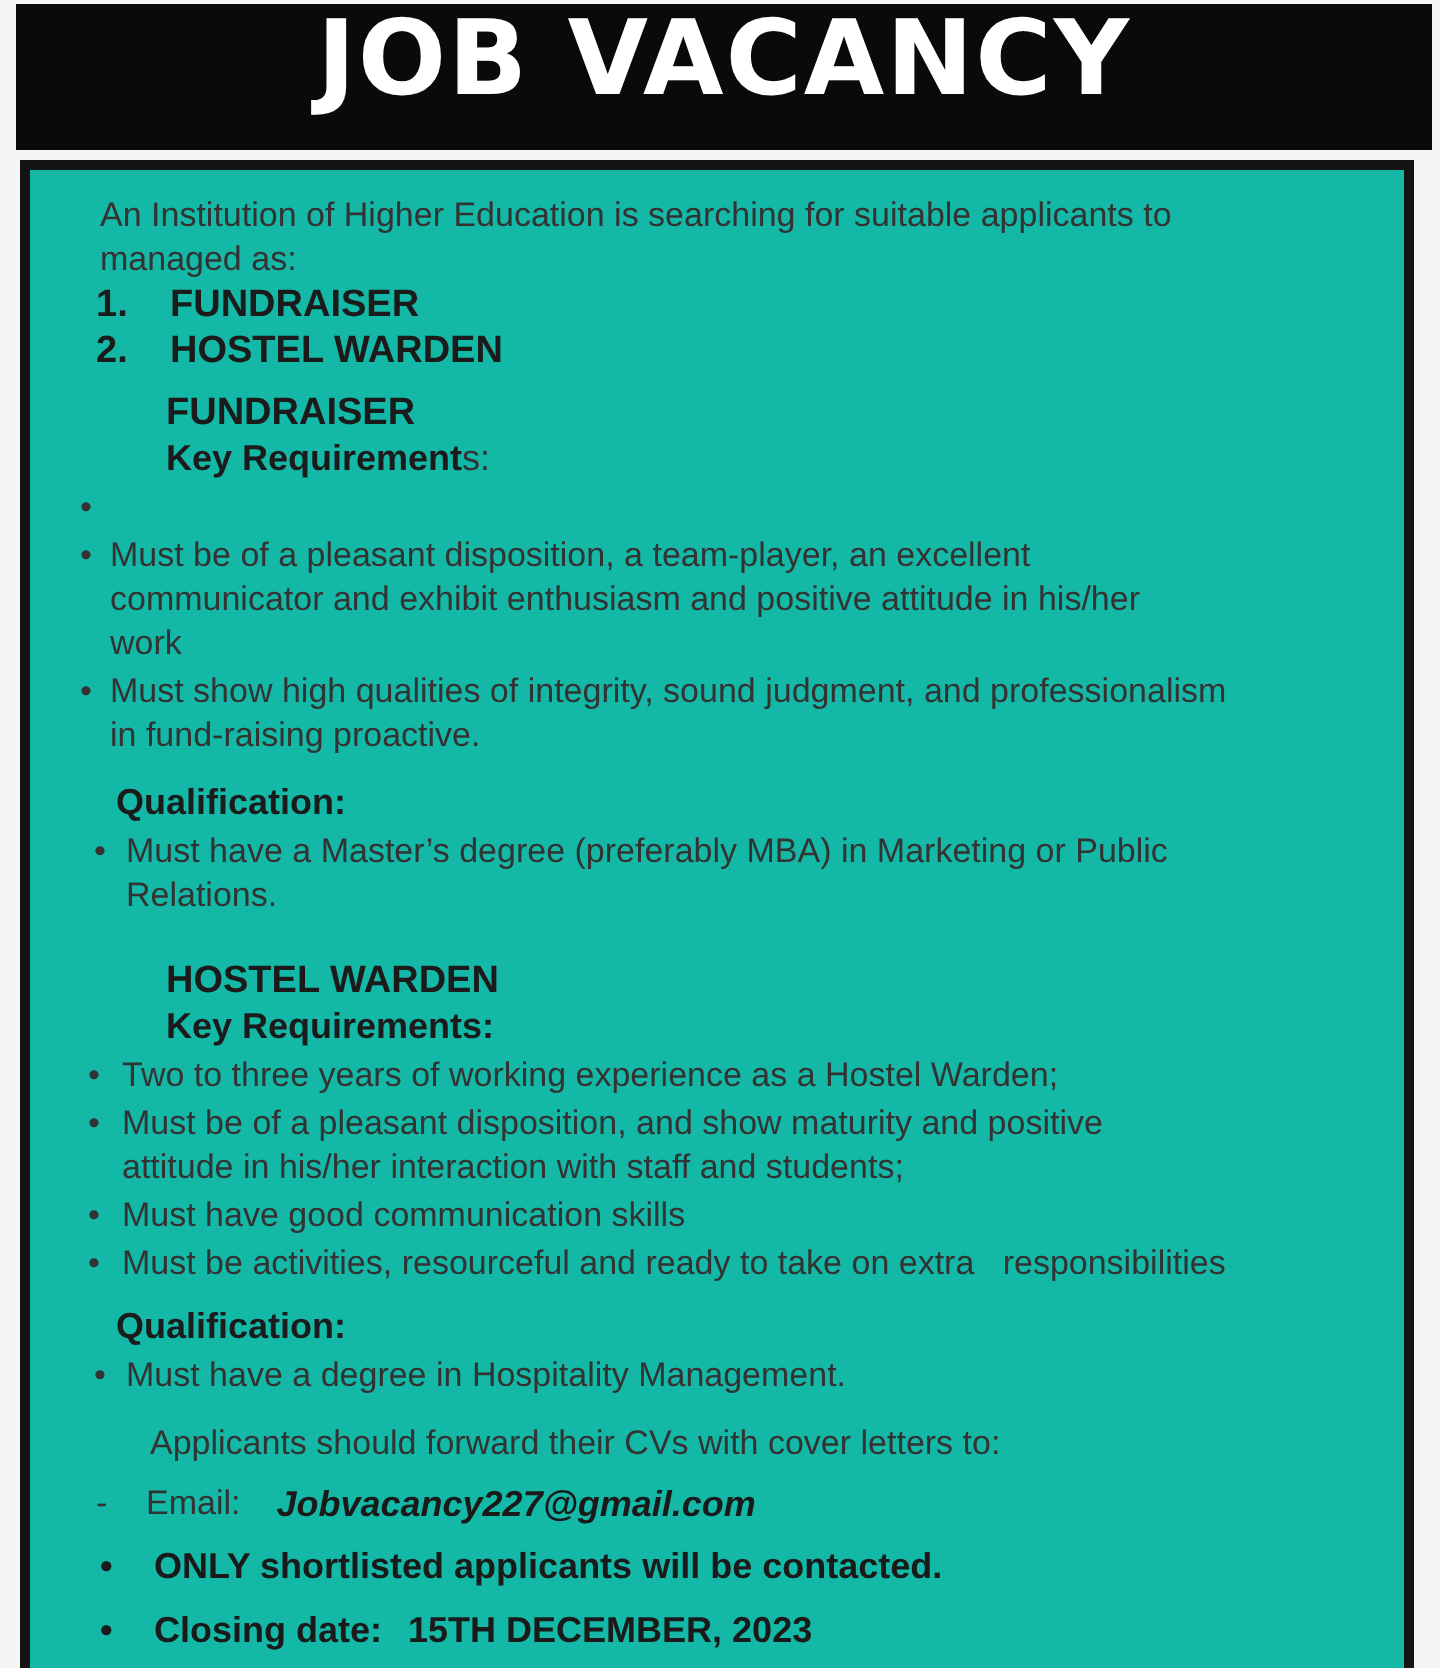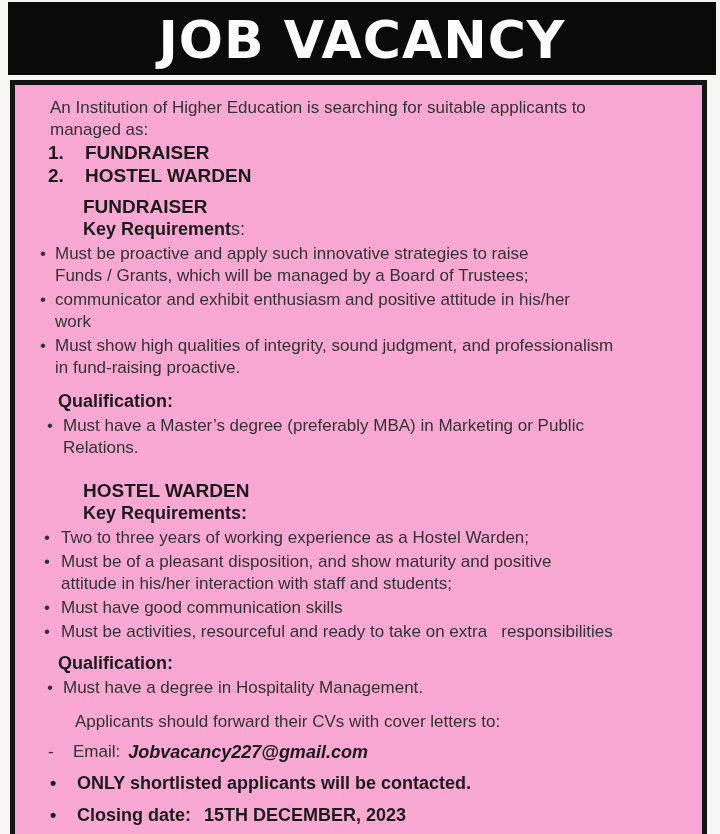--- a/index.html
+++ b/index.html
@@ -9,36 +9,36 @@
     font-family: "Liberation Sans", sans-serif;
     color: #333333;
     overflow: hidden;
   }
   .page { position: relative; width: 720px; height: 834px; background: #f5f5f4; }
 
   
   .banner {
     position: absolute; left: 8px; top: 2px; width: 708px; height: 73px;
     background: #0a0a0a;
-    display: flex; align-items: center; justify-content: center;
+    display: flex; align-items: flex-start; justify-content: center;
   }
   .banner-title {
     color: #ffffff;
     font-family: "DejaVu Sans", sans-serif;
     font-weight: 800;
     font-size: 52px;
     letter-spacing: 1px;
     line-height: 1;
     padding-top: 2px;
   }
 
   
   .box {
     position: absolute; left: 10px; top: 80px; width: 697px; height: 754px;
-    background: #f9a8d4;
+    background: #14b8a6;
     border: 5px solid #141414;
     border-bottom: none;
     padding: 12px 14px 0 35px;
     font-size: 17px;
     line-height: 22px;
   }
   .line { white-space: pre-wrap; }
 
   .para { margin-left: 0; }
 
@@ -67,21 +67,21 @@
   .qual-h {
     margin-left: 8px; margin-top: 11px;
     font-weight: bold; font-size: 18px; line-height: 23px; color: #1b1b1b;
   }
   .gap-hw { margin-top: 20px; }
 
   .apply { margin-left: 25px; margin-top: 12px; }
 
   .email-row { display: flex; margin-left: -2px; margin-top: 7px; line-height: 24px; }
   .email-row .mk { width: 25px; flex: none; }
-  .email-label { margin-right: 8px; }
+  .email-label { margin-right: 18px; }
   .email-value { font-weight: bold; font-style: italic; font-size: 18px; color: #1a1a1a; }
 
   .foot-row {
     display: flex; margin-left: 0; margin-top: 7px;
     font-weight: bold; font-size: 18px; line-height: 25px; color: #1a1a1a;
   }
   .foot-row .mk { width: 27px; flex: none; }
   .closing-value { margin-left: 13px; }
 </style>
 </head>
@@ -105,28 +105,25 @@
     <div class="numrow">
       <span class="mk">2.</span>
       <span>HOSTEL WARDEN</span>
     </div>
 
     <div class="h-ind">FUNDRAISER</div>
     <div class="h-key"><span>Key Requirement</span><span class="tail">s:</span></div>
 
     <div class="brow bul-f">
       <span class="mk">•</span>
-      <div>
-        <div class="line">Must be proactive and apply such innovative strategies to raise</div>
-        <div class="line">Funds / Grants, which will be managed by a Board of Trustees;</div>
-      </div>
     </div>
     <div class="brow bul-f">
       <span class="mk">•</span>
       <div>
+        <div class="line">Must be of a pleasant disposition, a team-player, an excellent</div>
         <div class="line">communicator and exhibit enthusiasm and positive attitude in his/her</div>
         <div class="line">work</div>
       </div>
     </div>
     <div class="brow bul-f">
       <span class="mk">•</span>
       <div>
         <div class="line">Must show high qualities of integrity, sound judgment, and professionalism</div>
         <div class="line">in fund-raising proactive.</div>
       </div>

